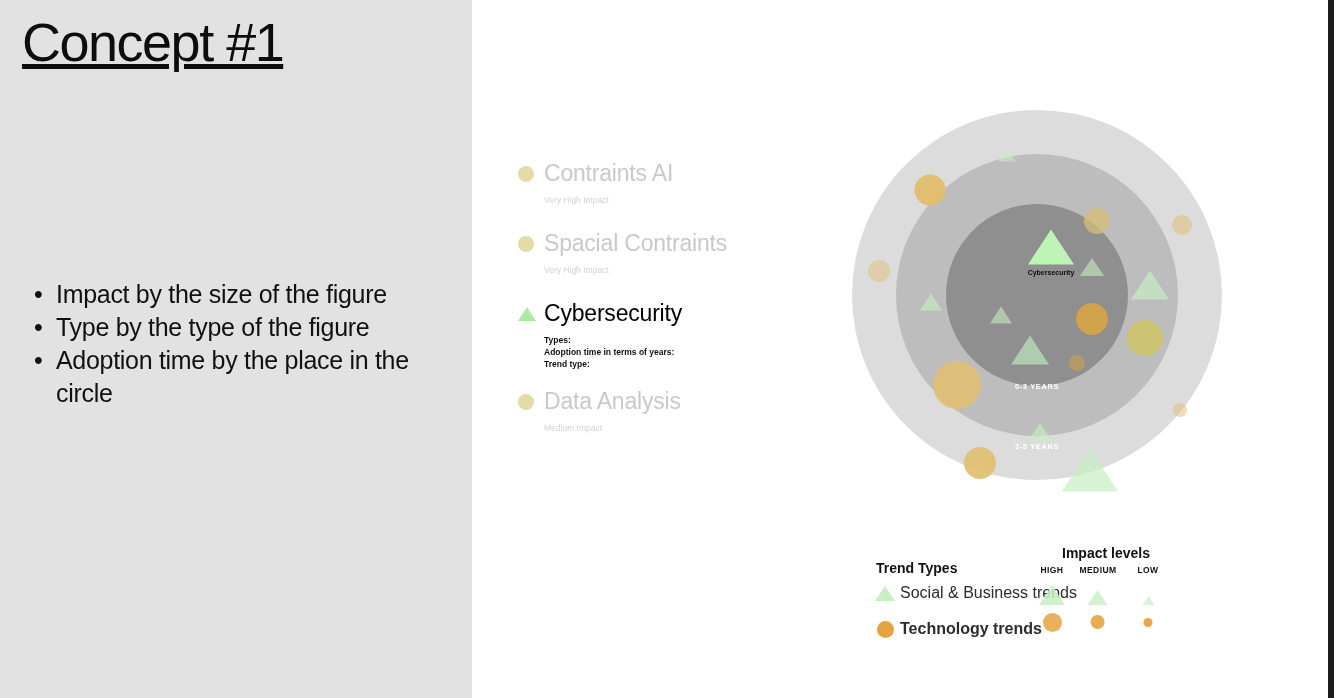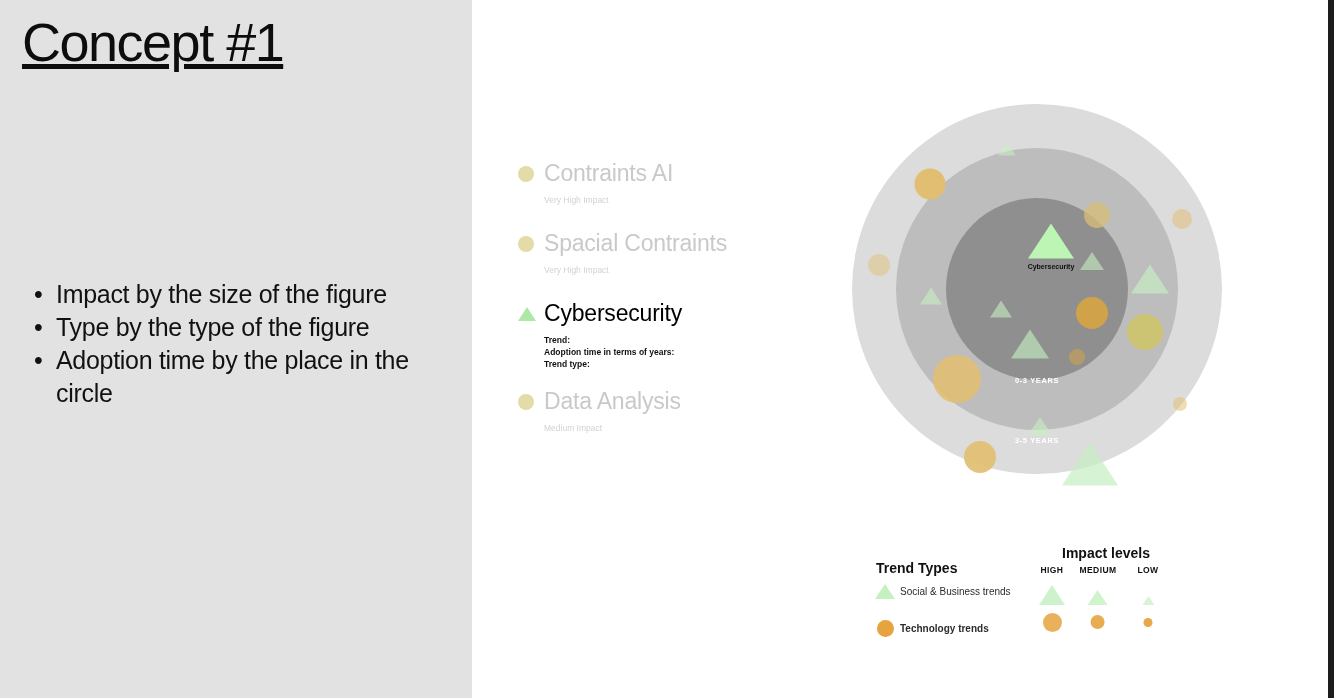--- a/index.html
+++ b/index.html
@@ -62,21 +62,21 @@
   }
   .trend-name { font-size: 23px; letter-spacing: -0.2px; }
   .trend-sub { margin-left: 26px; margin-top: 7px; font-size: 8.5px; line-height: 1.42; }
   .trend-sub div { white-space: nowrap; }
   .is-muted .trend-name { color: #c9c9c9; }
   .is-muted .trend-sub  { color: #d2d2d2; }
   .is-active .trend-name { color: #000000; font-weight: 400; }
   .is-active .trend-sub  { color: #111111; font-weight: 700; font-size: 8.5px; }
 
   
-  .radial { position: absolute; left: 380px; top: 104px; width: 380px; height: 380px; }
+  .radial { position: absolute; left: 380px; top: 110px; width: 380px; height: 380px; }
   .ring { position: absolute; border-radius: 50%; }
   .ring-outer { left: 0;   top: 0;   width: 370px; height: 370px; background: #dcdcdc; }
   .ring-mid   { left: 44px; top: 44px; width: 282px; height: 282px; background: #bdbdbd; }
   .ring-inner { left: 94px; top: 94px; width: 182px; height: 182px; background: #8f8f8f; }
   .ring-label {
     position: absolute; color: #ffffff; font-size: 7.5px;
     letter-spacing: 0.6px; font-weight: 700; white-space: nowrap;
     transform: translateX(-50%);
   }
   .node { position: absolute; transform: translate(-50%, -50%); }
@@ -92,21 +92,21 @@
     top: 100%; margin-top: 4px;
   }
 
   
   .legend { position: absolute; left: 404px; top: 540px; width: 360px; height: 120px; }
   .legend-title { font-size: 14px; color: #111; font-weight: 700; }
   .tt-title { position: absolute; left: 0; top: 20px; }
   .il-title { position: absolute; left: 230px; top: 5px; transform: translateX(-50%); }
   .tt-row { position: absolute; display: flex; align-items: center; }
   .tt-row .sw { width: 30px; flex: 0 0 30px; display:flex; justify-content:center; align-items:center; }
-  .tt-row .lbl { font-size: 10px; color: #2c2c2c; white-space: nowrap; }
+  .tt-row .lbl { font-size: 16px; color: #2c2c2c; white-space: nowrap; }
   .tt-row-1 { left: -6px; top: 44px; }
   .tt-row-2 { left: -6px; top: 80px; font-weight: bold; }
   .il-col { position: absolute; text-align: center; transform: translateX(-50%); }
   .il-col .hdr { font-size: 8.5px; color: #111; letter-spacing: 0.4px; font-weight: 700; }
   .il-cell { height: 34px; display: flex; align-items: center; justify-content: center; }
   .il-cell.cells-tri { height: 30px; align-items: flex-end; }
 </style>
 </head>
 <body>
 
@@ -156,21 +156,21 @@
           </div>
         </div>
         <div class="trend-item is-active" style="margin-bottom: 18px;">
           <div class="trend-head">
             <span class="trend-marker">
               <span class="m-tri" style="border-bottom: 14px solid rgb(174, 232, 166);"></span>
             </span>
             <span class="trend-name">Cybersecurity</span>
           </div>
           <div class="trend-sub">
-            <div>Trend:</div>
+            <div>Types:</div>
             <div>Adoption time in terms of years:</div>
             <div>Trend type:</div>
           </div>
         </div>
         <div class="trend-item is-muted" style="margin-bottom: 24px;">
           <div class="trend-head">
             <span class="trend-marker">
               <span class="m-circle" style="background: rgb(227, 219, 168);"></span>
             </span>
             <span class="trend-name">Data Analysis</span>

